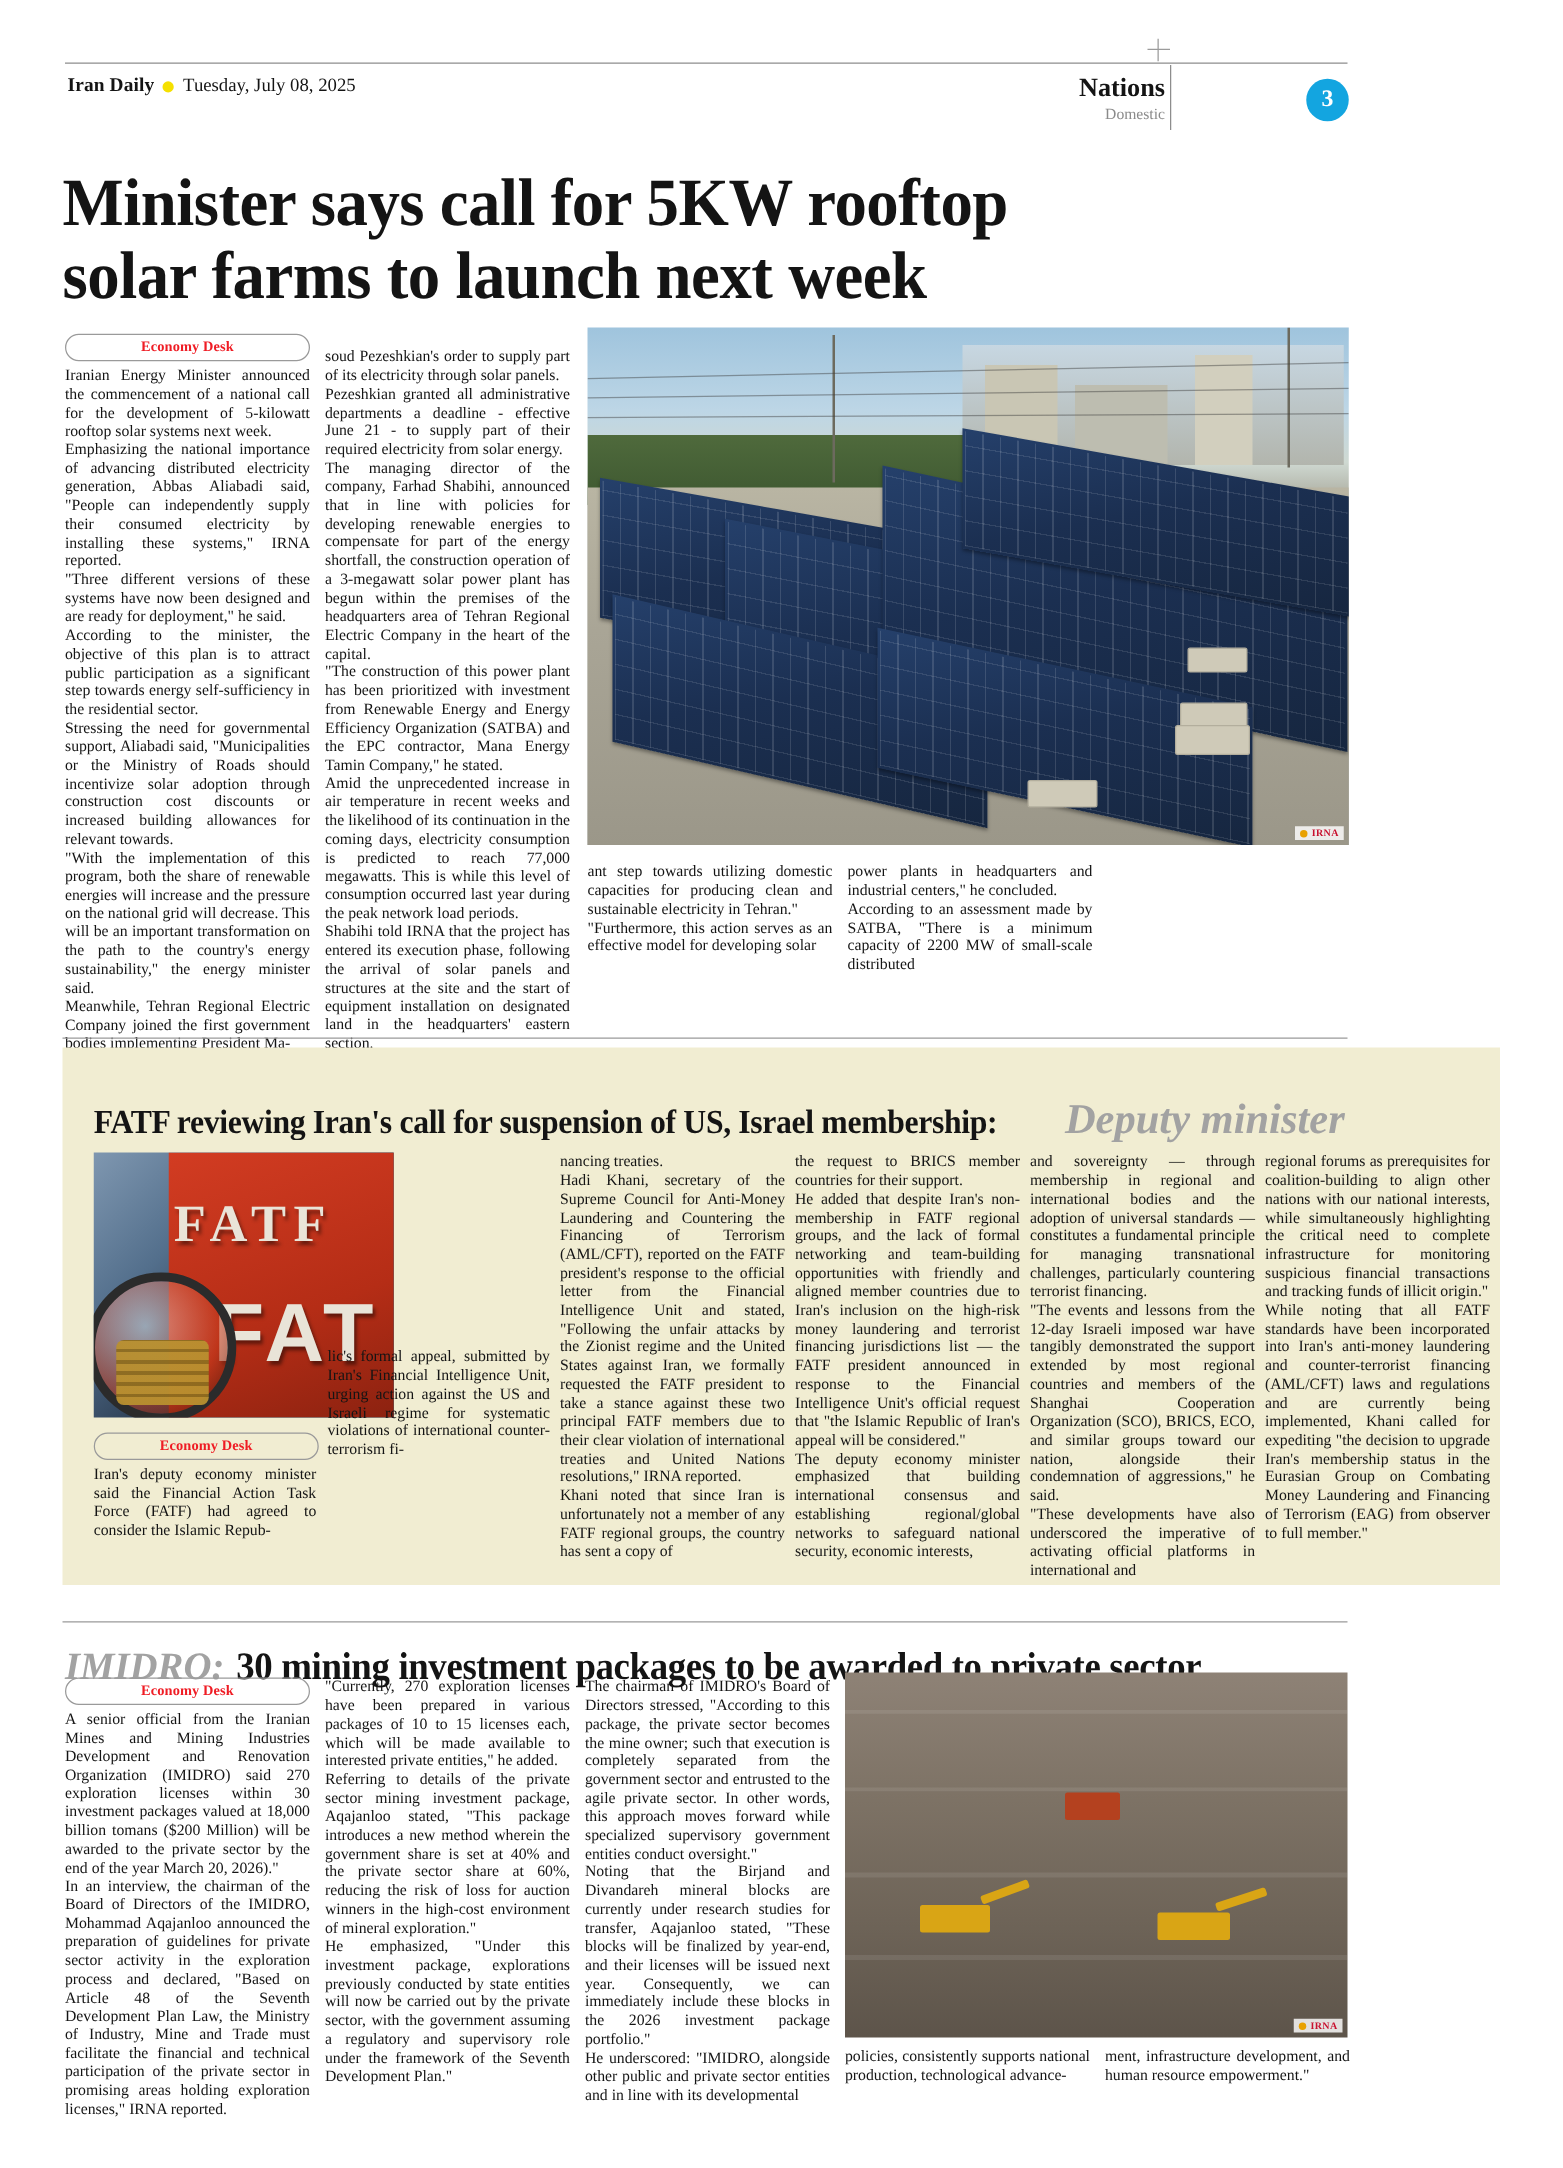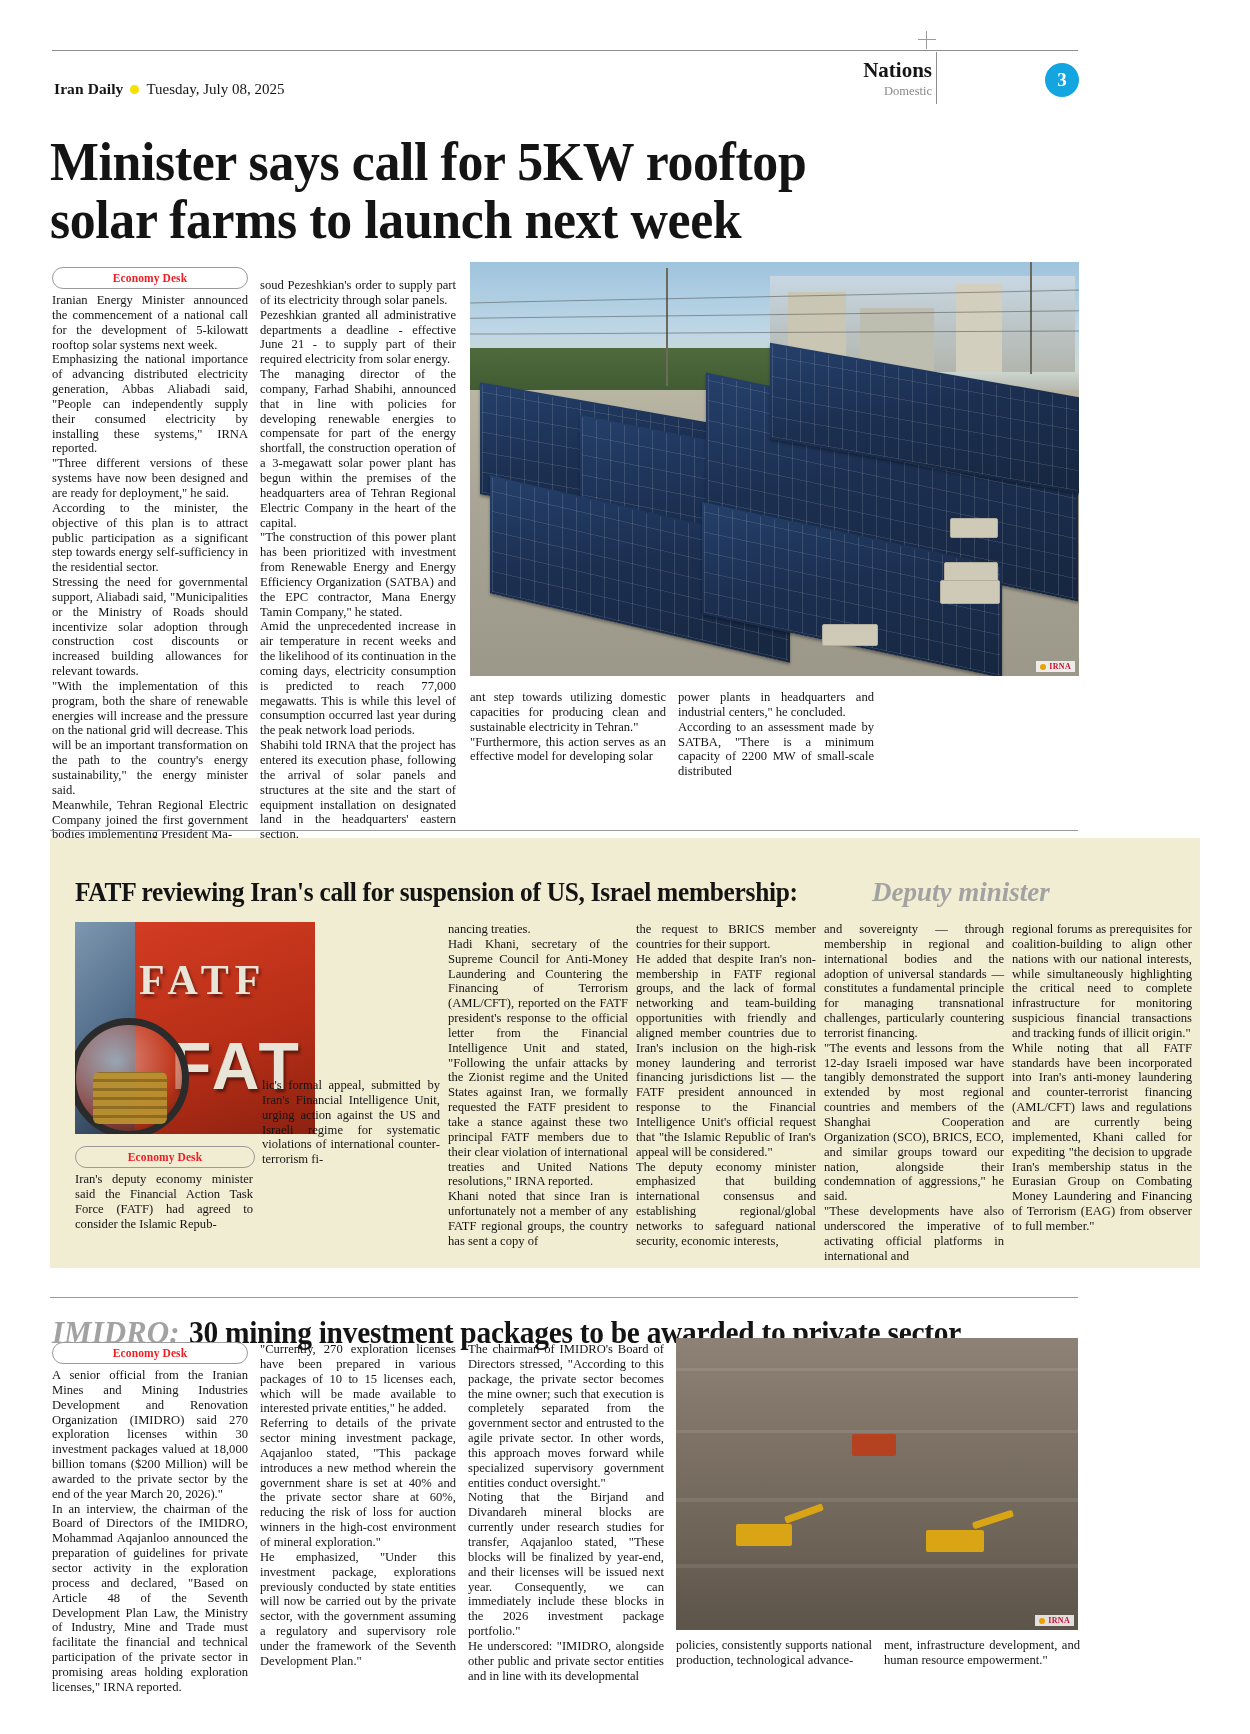--- a/index.html
+++ b/index.html
@@ -12,21 +12,21 @@
   .page{width:1250px;height:1734px;position:relative;}
 
   
   .cropmark{position:absolute;left:918px;top:31px;width:18px;height:18px;}
   .cropmark:before{content:"";position:absolute;left:8px;top:0;width:1px;height:18px;background:#9b9b9b;}
   .cropmark:after{content:"";position:absolute;left:0;top:8px;width:18px;height:1px;background:#9b9b9b;}
 
   
   .masthead{position:absolute;left:52px;top:50px;width:1026px;height:58px;}
   .masthead .rule{position:absolute;left:0;top:0;width:1026px;height:1px;background:#8d8d8d;}
-  .mast-left{position:absolute;left:2px;top:10px;display:flex;align-items:center;gap:7px;white-space:nowrap;margin-top:20px;}
+  .mast-left{position:absolute;left:2px;top:10px;display:flex;align-items:center;gap:7px;white-space:nowrap;}
   .mast-brand{font-weight:bold;font-size:15.5px;letter-spacing:.1px;}
   .dot{width:9px;height:9px;border-radius:50%;background:#f5e000;display:inline-block;}
   .mast-date{font-size:15px;}
   .mast-sec{position:absolute;left:720px;top:8px;width:160px;text-align:right;}
   .mast-sec .sec-main{font-weight:bold;font-size:21px;line-height:25px;}
   .mast-sec .sec-sub{font-size:12.5px;color:#8a8a8a;line-height:15px;margin-top:1px;}
   .mast-vrule{position:absolute;left:884px;top:2px;width:1px;height:52px;background:#8d8d8d;}
   .pagenum{position:absolute;left:993px;top:13px;width:34px;height:34px;border-radius:50%;
     background:#13a5e0;color:#fff;font-weight:bold;font-size:19px;display:flex;align-items:center;justify-content:center;}
 
@@ -183,21 +183,21 @@
   <div class="col" style="left:470px;top:690px;width:196px;white-space:pre-line;">ant step towards utilizing domestic capacities for producing clean and sustainable electricity in Tehran."
 "Furthermore, this action serves as an effective model for developing solar</div>
   <div class="col" style="left:678px;top:690px;width:196px;white-space:pre-line;">power plants in headquarters and industrial centers," he concluded.
 According to an assessment made by SATBA, "There is a minimum capacity of 2200 MW of small-scale distributed</div>
 
   <div id="fatf-rule-top"></div>
   <div id="fatf-band"></div>
 
   <div style="position:absolute;left:75px;top:877px;width:1000px;white-space:nowrap;">
     <span style="font-family:'Liberation Serif',serif;font-weight:bold;font-size:27px;letter-spacing:-0.3px;transform:scaleX(.94);display:inline-block;transform-origin:left;">FATF reviewing Iran's call for suspension of US, Israel membership:</span>
-    <span style="font-family:'Liberation Serif',serif;font-weight:bold;font-style:italic;font-size:27px;color:#a2a2a2;margin-left:24px;">Deputy minister</span>
+    <span style="font-family:'Liberation Serif',serif;font-weight:bold;font-style:italic;font-size:34px;color:#a2a2a2;margin-left:4px;">Deputy minister</span>
   </div>
 
   <div class="photo" id="fatf-photo">
     <div class="redwall"></div>
     <div class="letters">FATF</div>
     <div class="letters2">FAT</div>
     <div class="glass"></div>
     <div class="coins"></div>
   </div>
 

